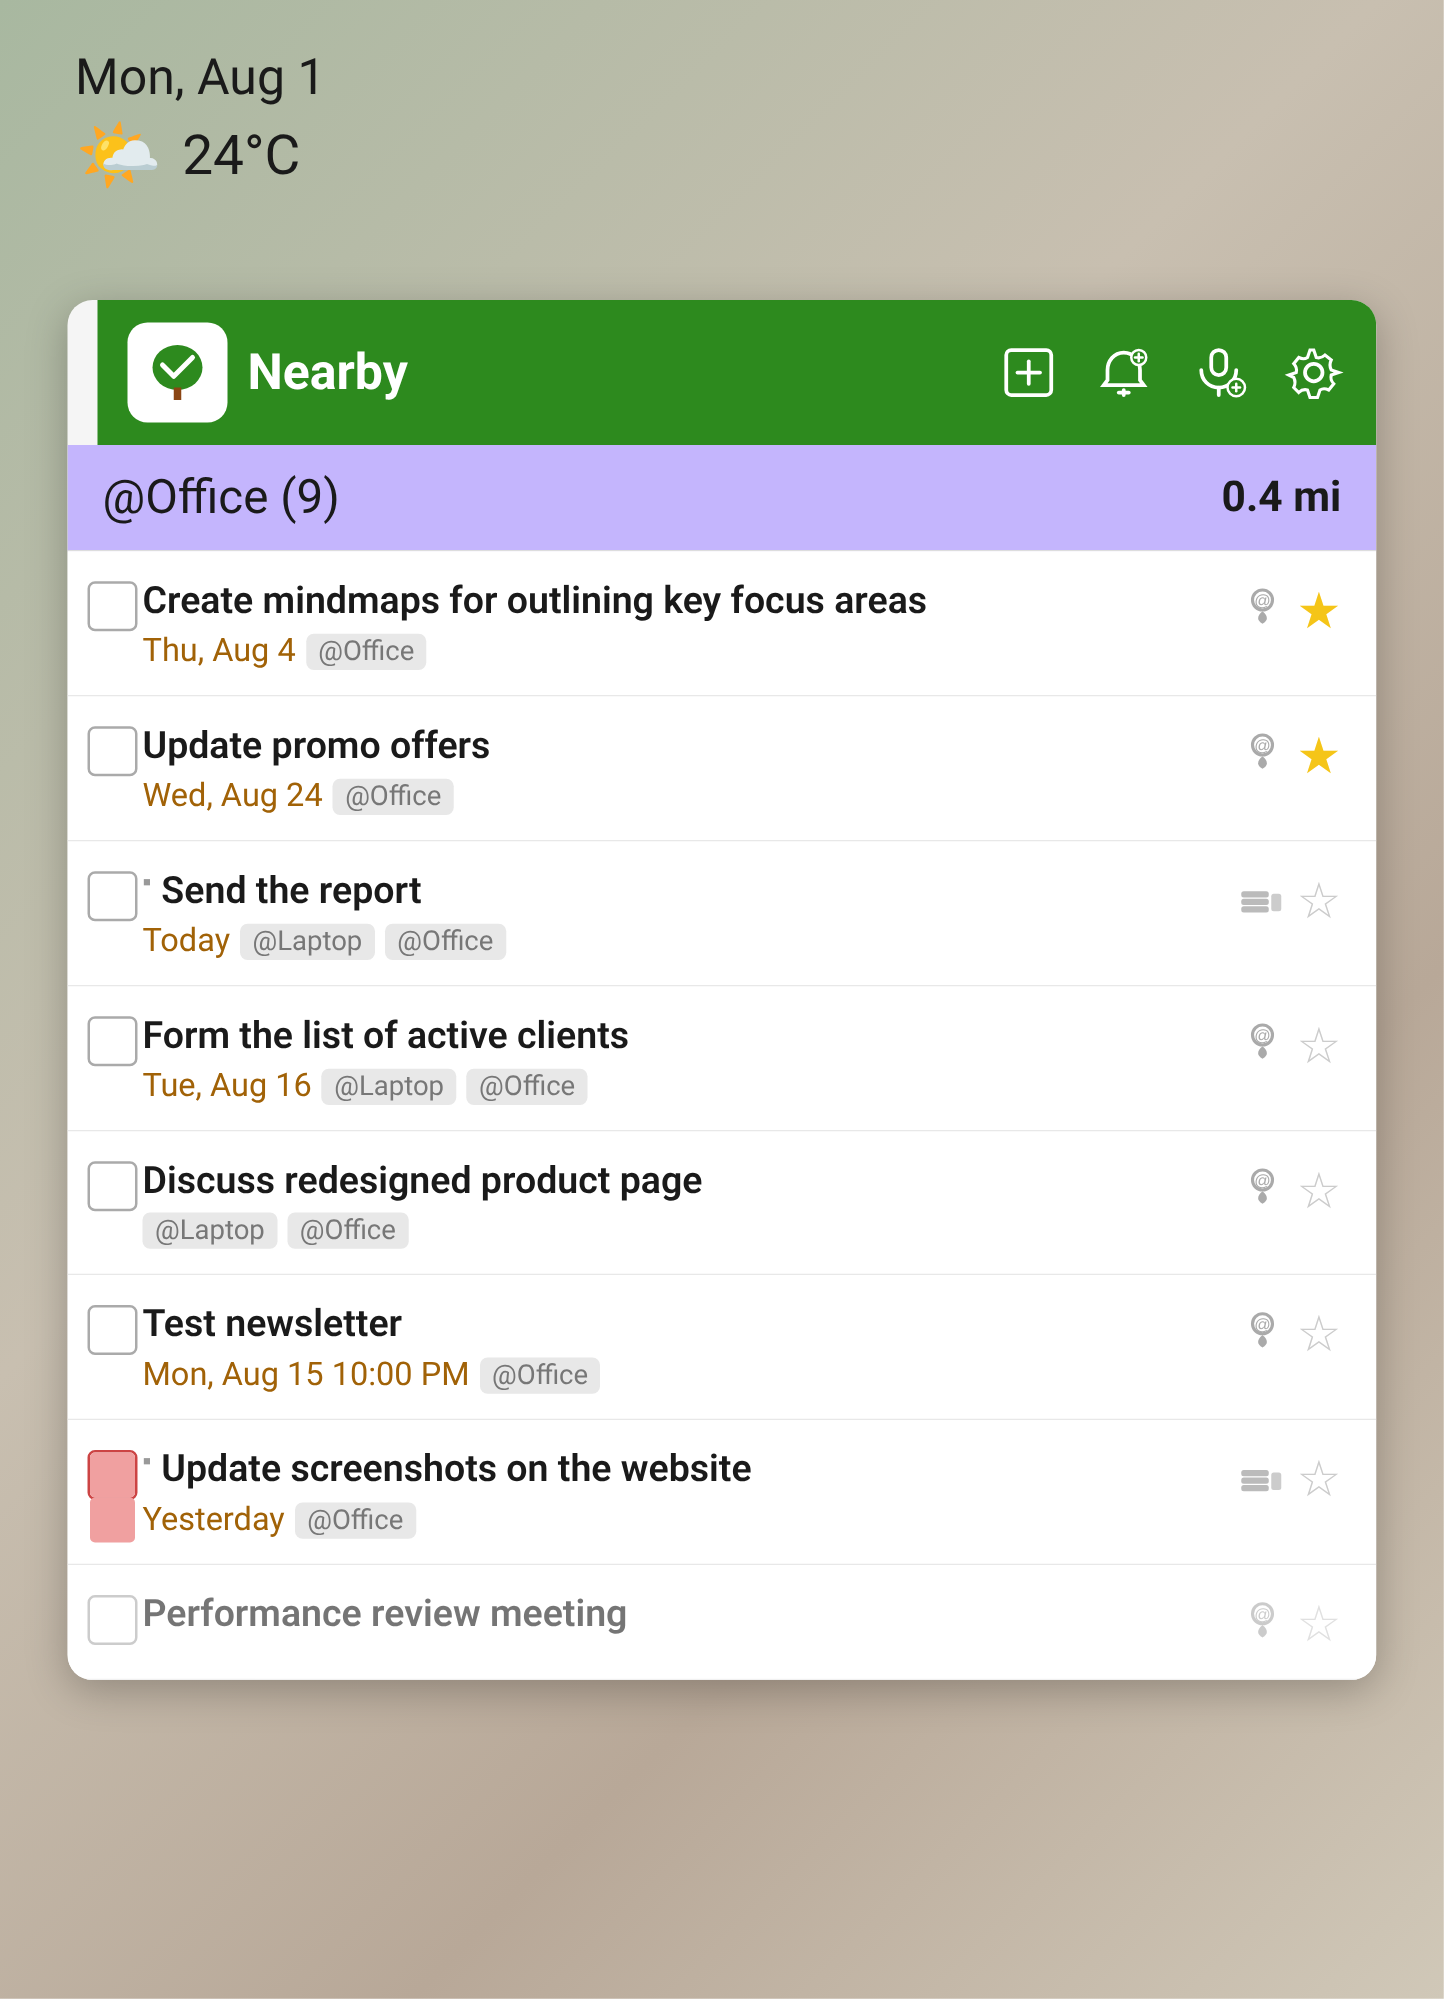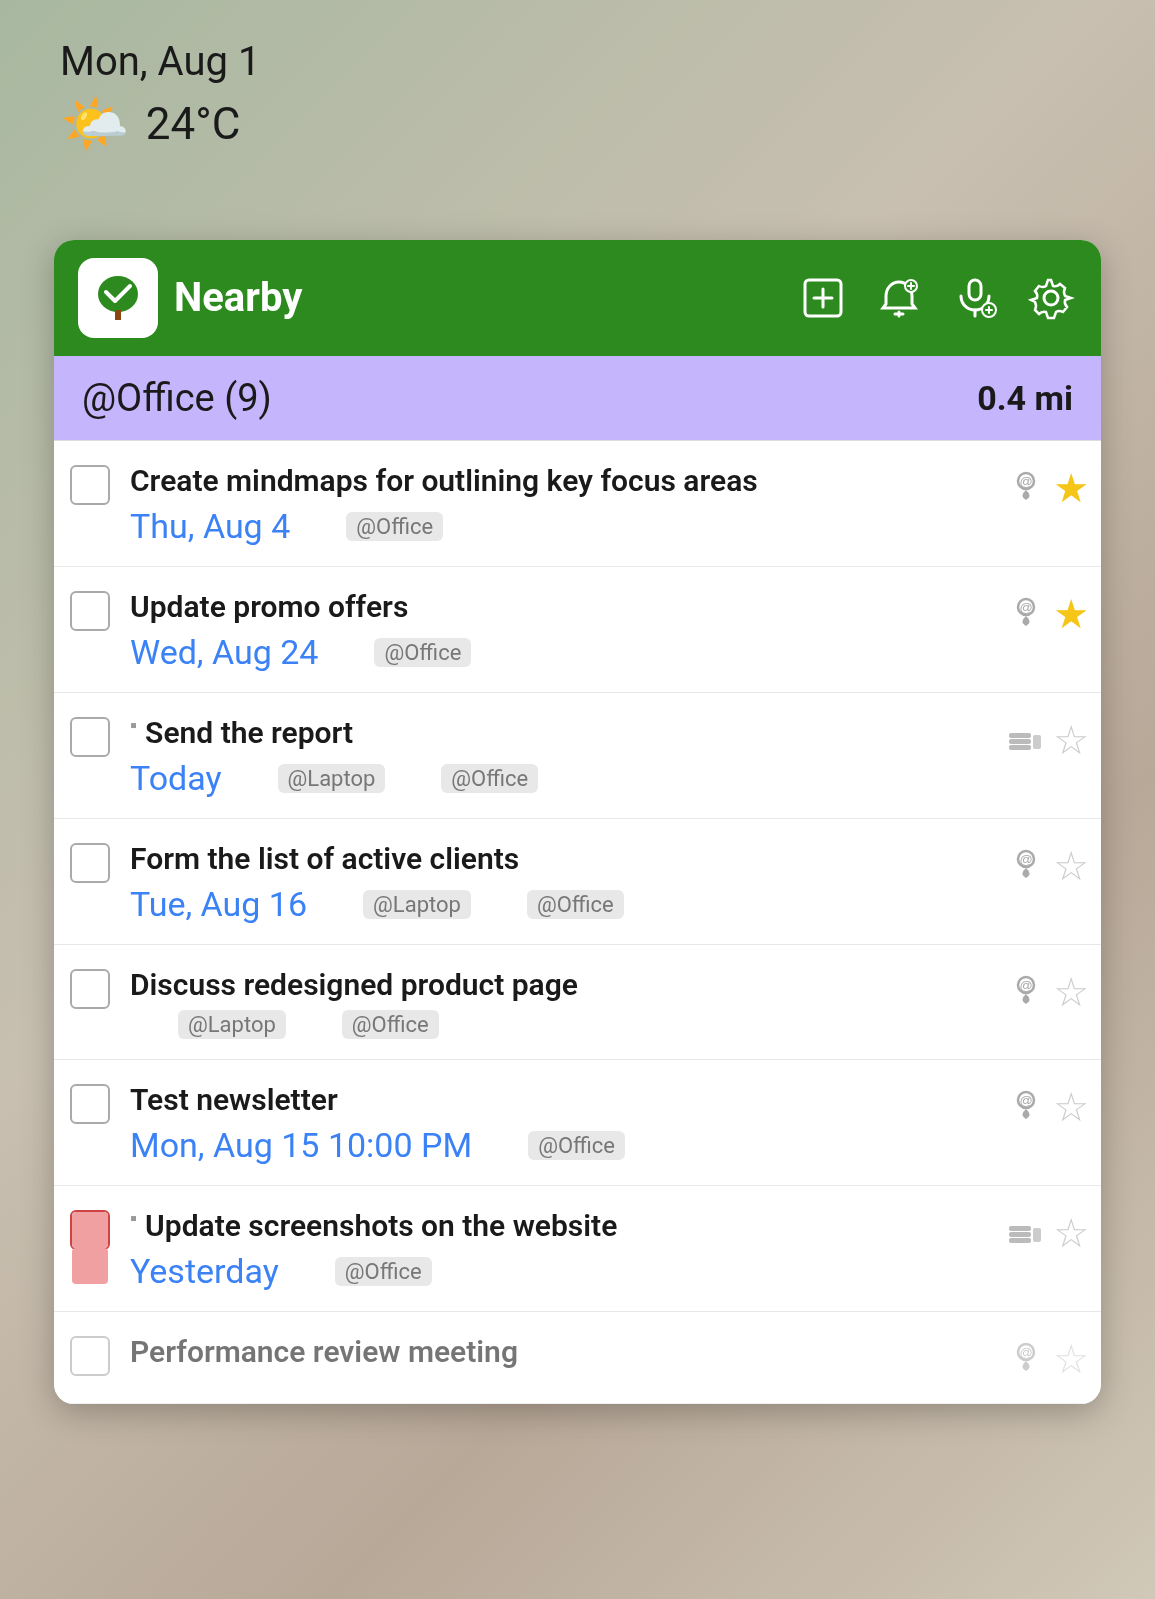--- a/index.html
+++ b/index.html
@@ -53,20 +53,21 @@
       box-shadow: 0 8px 32px rgba(0,0,0,0.25);
     }
 
     
     .app-header {
       background: #2d8a1e;
       display: flex;
       align-items: center;
       padding: 18px 24px;
       gap: 16px;
+      margin-left: 24px;
     }
 
     .app-logo {
       width: 80px;
       height: 80px;
       background: white;
       border-radius: 16px;
       display: flex;
       align-items: center;
       justify-content: center;
@@ -131,23 +132,23 @@
     }
 
     
     .task-list {
       background: white;
     }
 
     .task-item {
       display: flex;
       align-items: flex-start;
-      padding: 20px 12px 20px 16px;
+      padding: 20px 28px 20px 16px;
       border-bottom: 1px solid #e8e8e8;
-      gap: 20px;
+      gap: 4px;
     }
 
     .task-checkbox {
       width: 40px;
       height: 40px;
       border: 2.5px solid #aaa;
       border-radius: 6px;
       flex-shrink: 0;
       margin-top: 4px;
       background: white;
@@ -194,31 +195,30 @@
 
     .task-meta {
       display: flex;
       align-items: center;
       gap: 8px;
       margin-top: 6px;
       flex-wrap: wrap;
     }
 
     .task-date {
-      font-size: 34px;
-      color: #3b82f6;
+      font-size: 26px;
+      color: #a16207;
     }
 
     .task-tag {
       font-size: 22px;
       color: #777;
       background: #e8e8e8;
       border-radius: 6px;
       padding: 2px 10px;
-      margin-left: 48px;
     }
 
     .task-actions {
       display: flex;
       align-items: center;
       gap: 10px;
       flex-shrink: 0;
       padding-top: 4px;
     }
 

